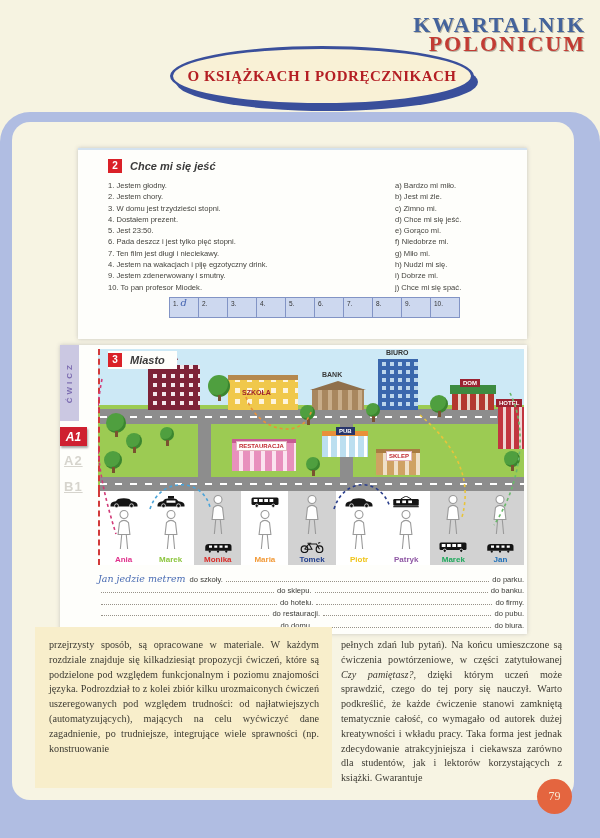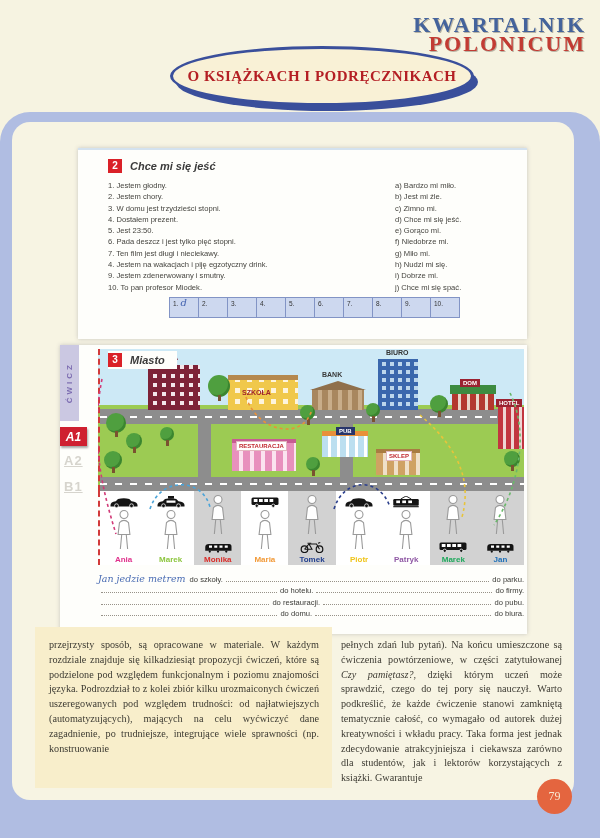--- a/index.html
+++ b/index.html
@@ -383,20 +383,26 @@
   </div>
 
   <div class="fills">
     <div class="frow">
       <span class="hand-ex">Jan jedzie metrem</span>
       <span class="plain" style="margin-left:4px;">do szkoły.</span>
       <span class="leader"></span>
       <span class="plain">do parku.</span>
     </div>
 
+  <div class="frow">
+        <span class="leader"></span>
+        <span class="plain">do sklepu.</span>
+        <span class="leader"></span>
+        <span class="plain">do banku.</span>
+      </div>
       <div class="frow">
         <span class="leader"></span>
         <span class="plain">do hotelu.</span>
         <span class="leader"></span>
         <span class="plain">do firmy.</span>
       </div>
       <div class="frow">
         <span class="leader"></span>
         <span class="plain">do restauracji.</span>
         <span class="leader"></span>

